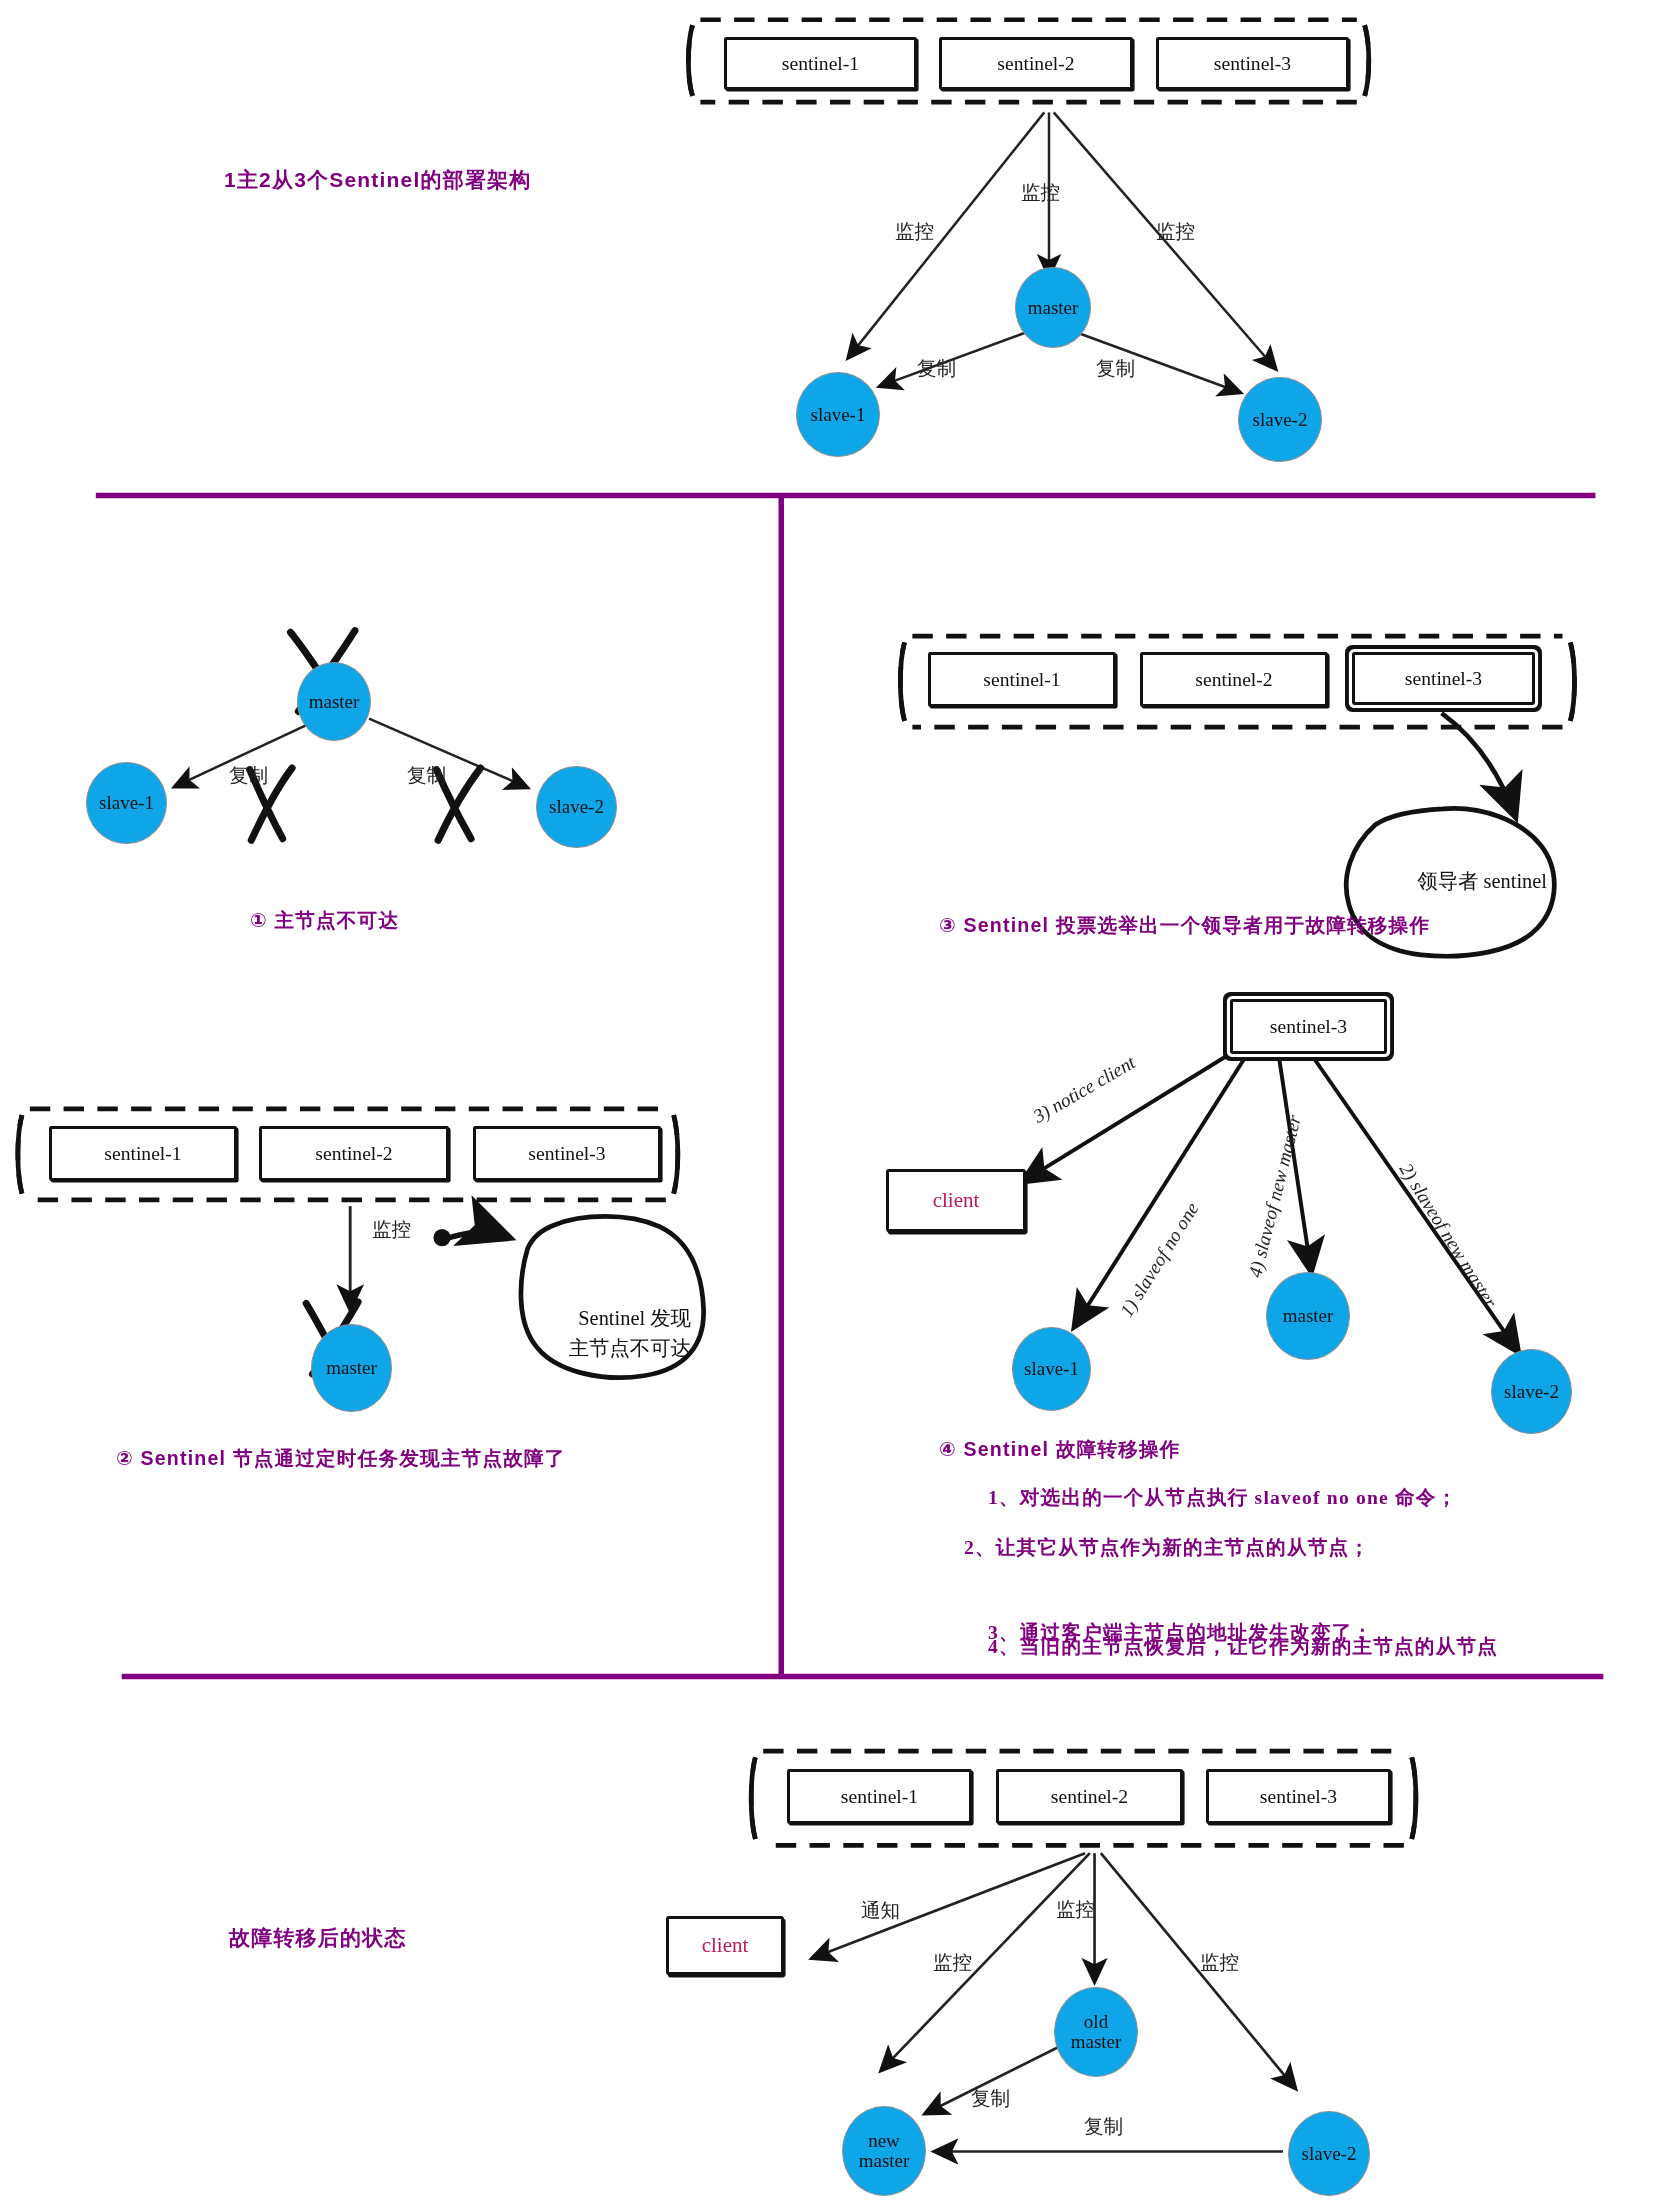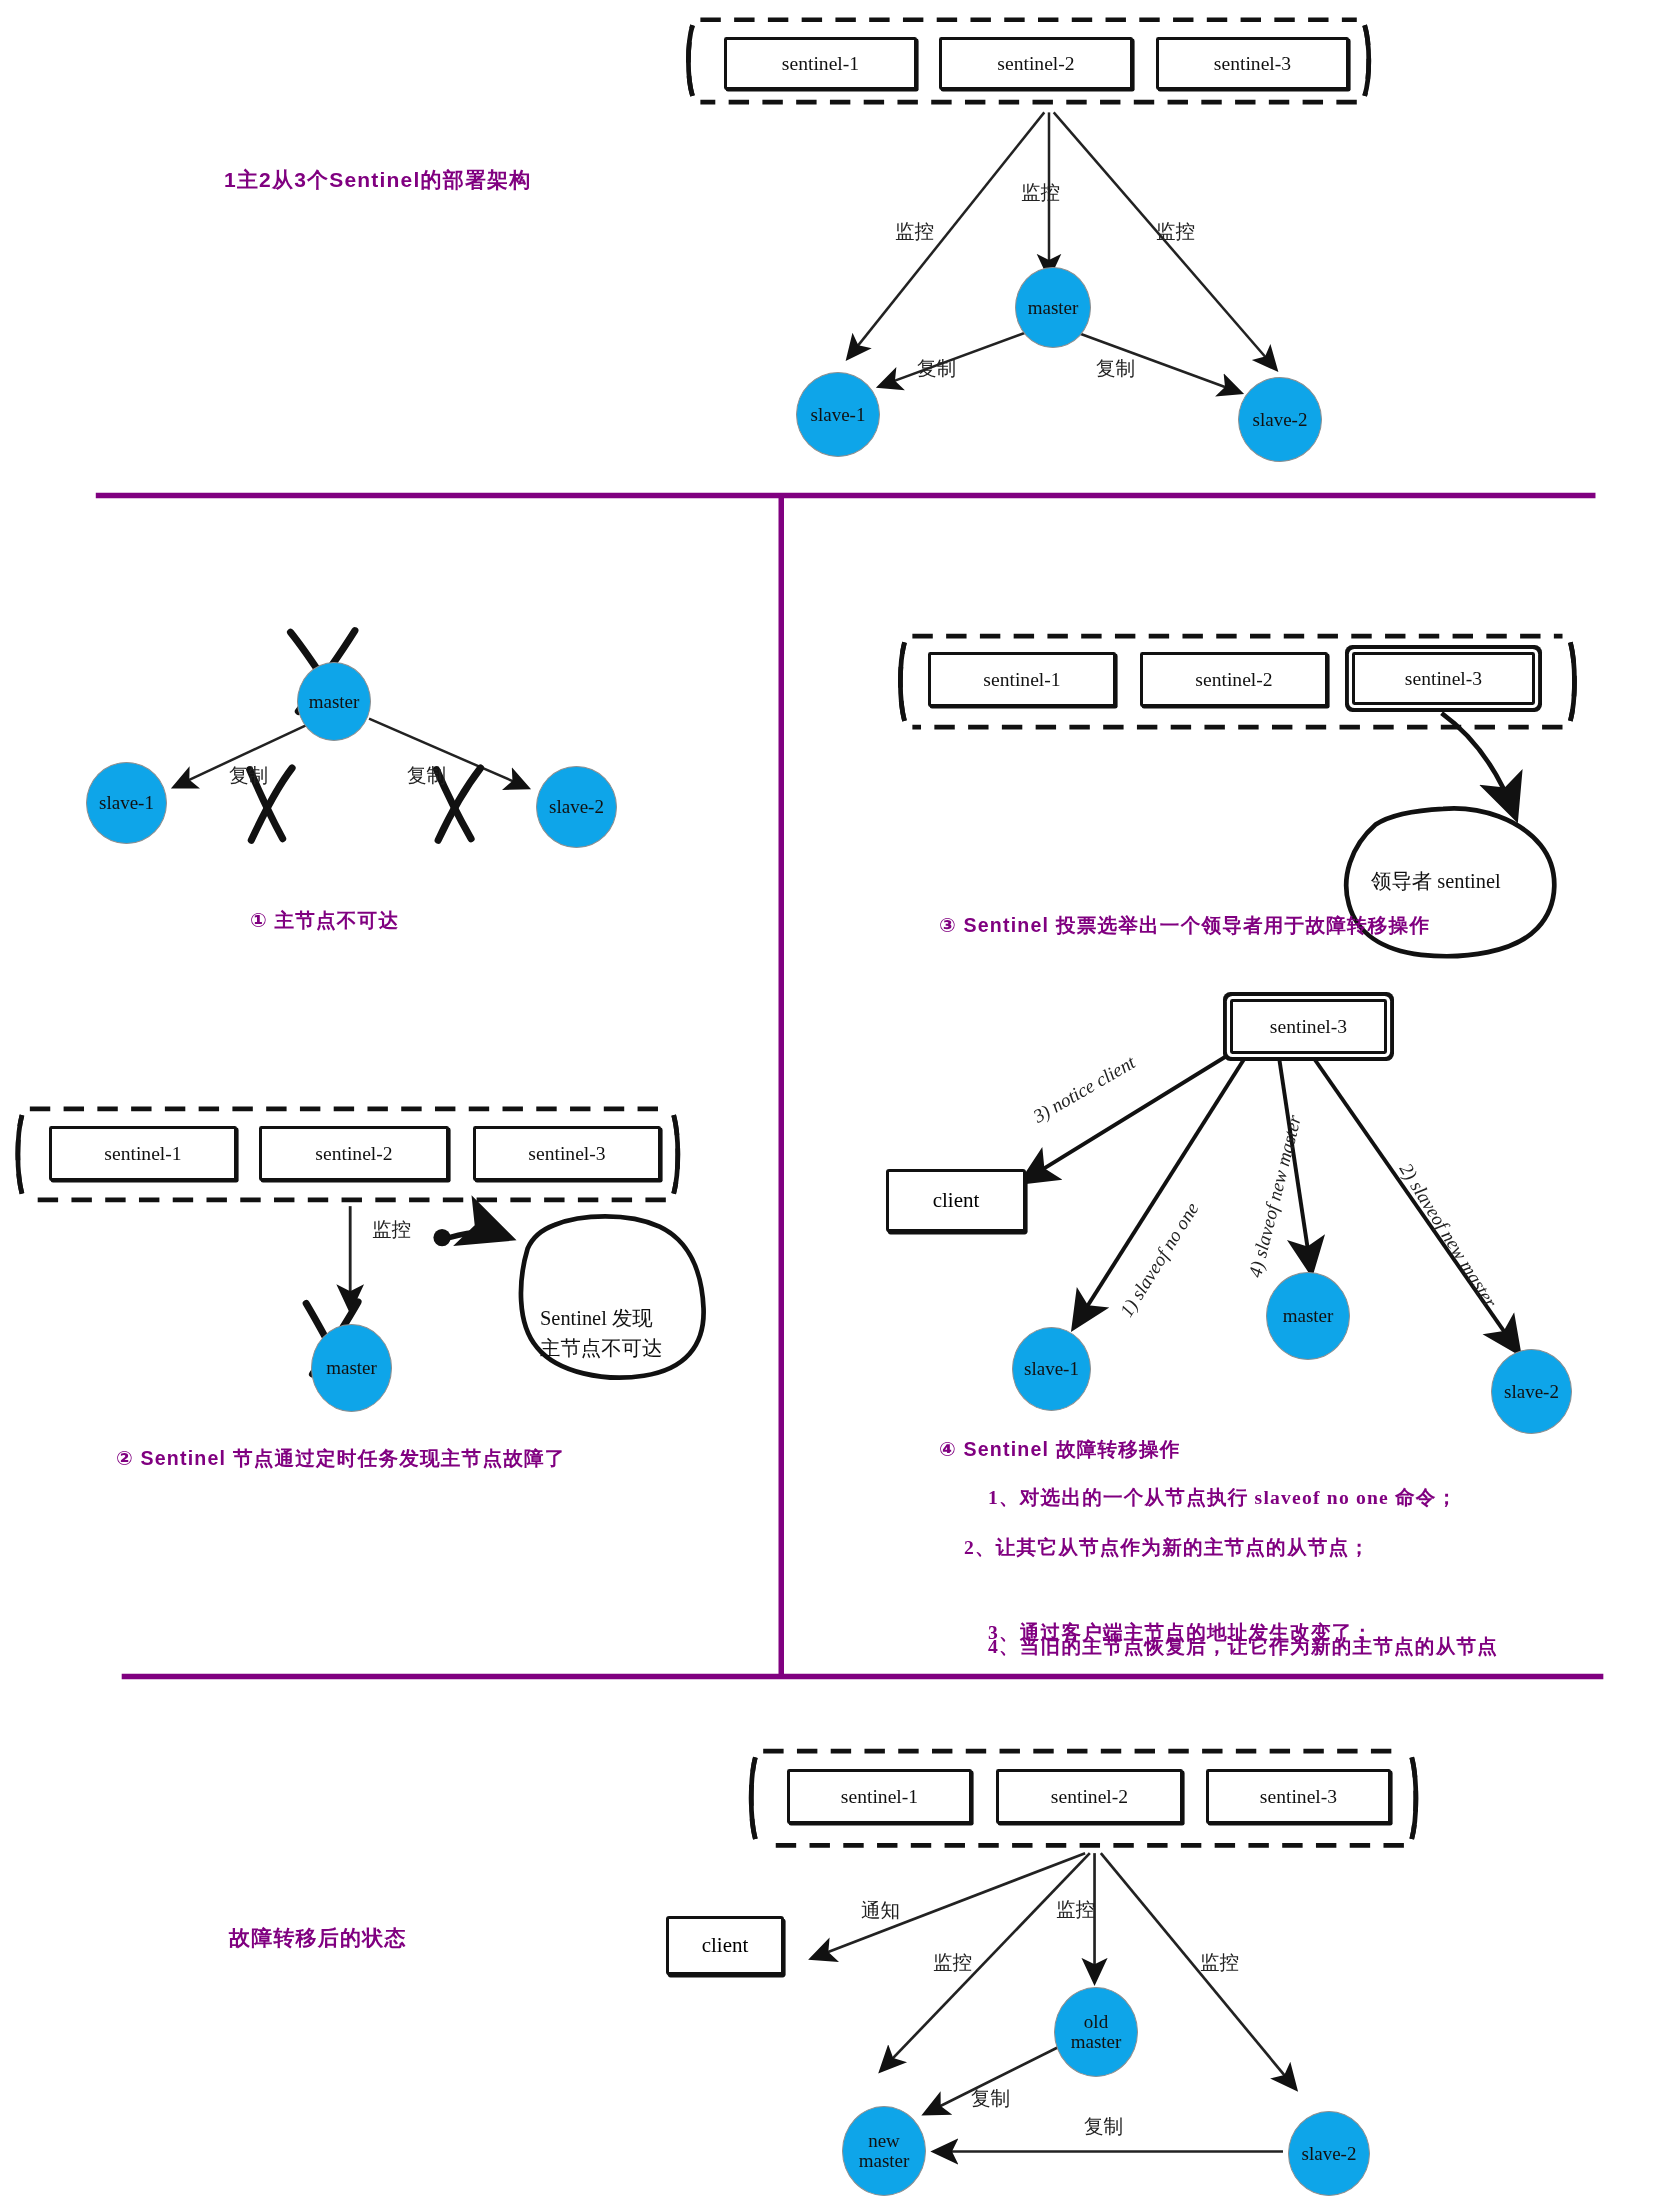--- a/index.html
+++ b/index.html
@@ -12,32 +12,32 @@
               font-weight:bold;letter-spacing:1.2px;white-space:nowrap;}
   .cap{font-size:19.6px;}
   .cap-big{font-size:21px;text-align:right;}
   .list-item{font-size:19.6px;font-family:Liberation Serif, serif;}
 
   .sbox{position:absolute;background:#fff;border:3.1px solid #111;border-radius:2.4px;
         display:flex;align-items:center;justify-content:center;
         font-size:19.6px;color:#111;box-shadow:1.6px 1.6px 0 #111;}
   .sbox.dbl{border-width:3.9px;box-shadow:0 0 0 3.1px #fff,0 0 0 7px #111;}
   .cbox{position:absolute;background:#fff;border:3.1px solid #111;border-radius:3.1px;
-        display:flex;align-items:center;justify-content:center;font-size:21px;color:#000000;
+        display:flex;align-items:center;justify-content:center;font-size:21px;color:#be185d;
         box-shadow:1.6px 2.4px 0 #111;}
 
   .node{position:absolute;background:#0ea5e9;border:1.6px solid #8f8f8f;border-radius:50%;
         display:flex;align-items:center;justify-content:center;text-align:center;
         font-size:19px;color:#111;line-height:1.05;}
 
   .edge-label{position:absolute;color:#222;font-size:19.6px;white-space:nowrap;
               font-family:"Liberation Serif","DejaVu Serif",serif;}
   .edge-label.en{font-style:italic;font-size:19px;}
 
-  .bubble-text{position:absolute;color:#111;font-size:20.4px;text-align:left;line-height:1.45;
+  .bubble-text{position:absolute;color:#111;font-size:20.4px;text-align:right;line-height:1.45;
                white-space:pre-line;}
 </style>
 </head>
 <body>
 
 <div class="stage">
 
   <svg class="layer" viewBox="0 0 2132 2808">
     <defs>
       <marker id="ah" markerWidth="11" markerHeight="11" refX="9" refY="5.5" orient="auto">

